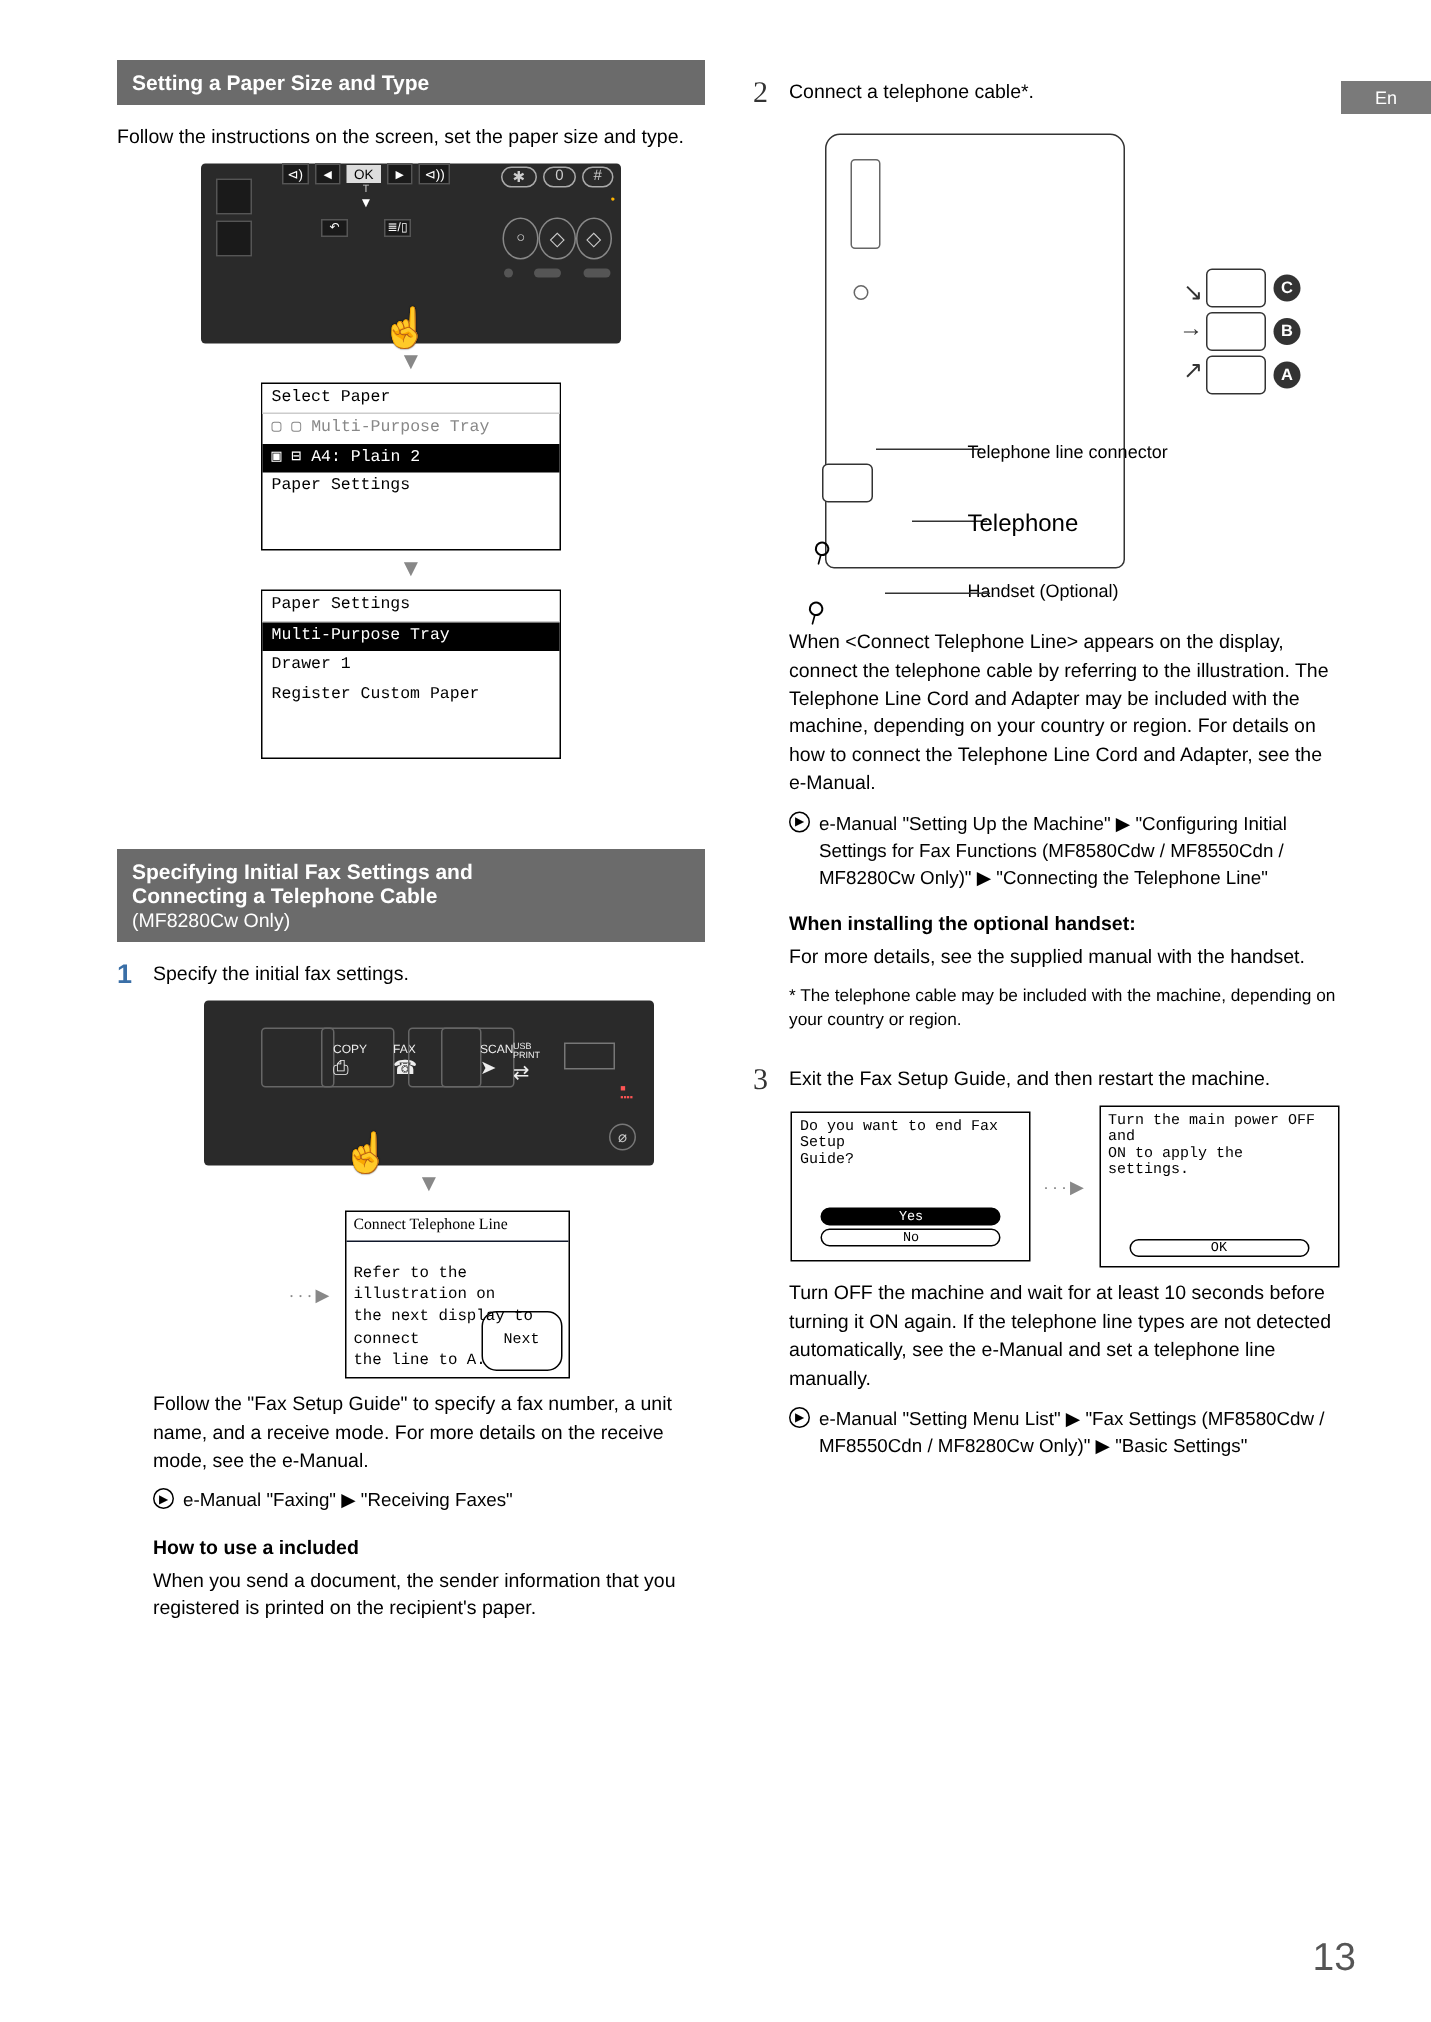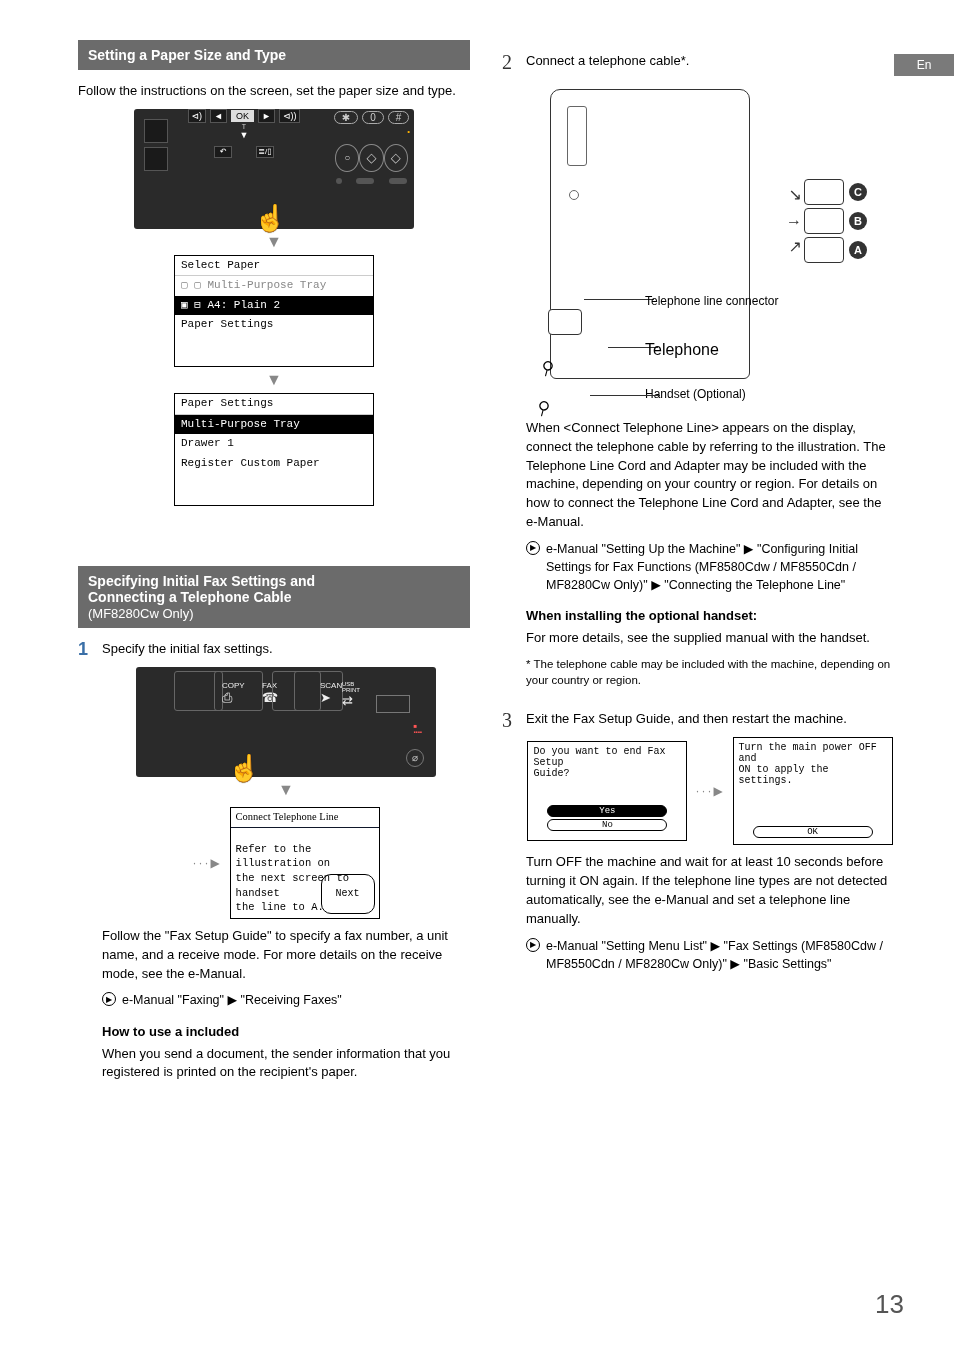--- a/index.html
+++ b/index.html
@@ -220,21 +220,21 @@
     color:#fff;
     position:absolute;
     left:0; top:0;
     text-shadow:0 0 1px #000;
   }
 
   .cp-panel {
     width:300px;height:110px;background:#2a2a2a;margin:6px auto 0;position:relative;border-radius:3px;
   }
   .cp-btn {
-    position:absolute;top:4px;
+    position:absolute;top:18px;
     width:32px;height:40px;
     border:1px solid #666;border-radius:3px;
     text-align:center;color:#eee;font-size:8px;
     padding-top:2px;
     padding-left:47px;
   }
   .cp-btn .ic{font-size:13px;display:block;}
   .cp-btn .tab{background:#888;height:5px;margin:0 3px 2px;border-radius:2px;}
 
   .mini-lcd {
@@ -351,21 +351,21 @@
         <div style="position:absolute;left:92px;bottom:-8px;" class="hand"></div>
       </div>
 
       <div class="arrow-down">▼</div>
 
       <div class="screens-row">
         <div class="dots-arrow">···▶</div>
         <div class="lcd-box2">
           <div style="border-bottom:1px solid #0f172a;margin:-3px -5px 14px;padding:2px 5px;font-family:Liberation Serif, serif;">Connect Telephone Line</div>
           <div>Refer to the illustration on</div>
-          <div>the next screen to handset</div>
+          <div>the next display to connect</div>
           <div>the line to A.</div>
           <div class="lcd-btn-row"><span class="lcd-btn">Next</span></div>
         </div>
       </div>
 
       <p>Follow the "Fax Setup Guide" to specify a fax number, a unit name, and a receive mode. For more details on the receive mode, see the e-Manual.</p>
 
       <div class="ref">
         <span class="circ">▶</span>
         <span>e-Manual "Faxing" ▶ "Receiving Faxes"</span>

